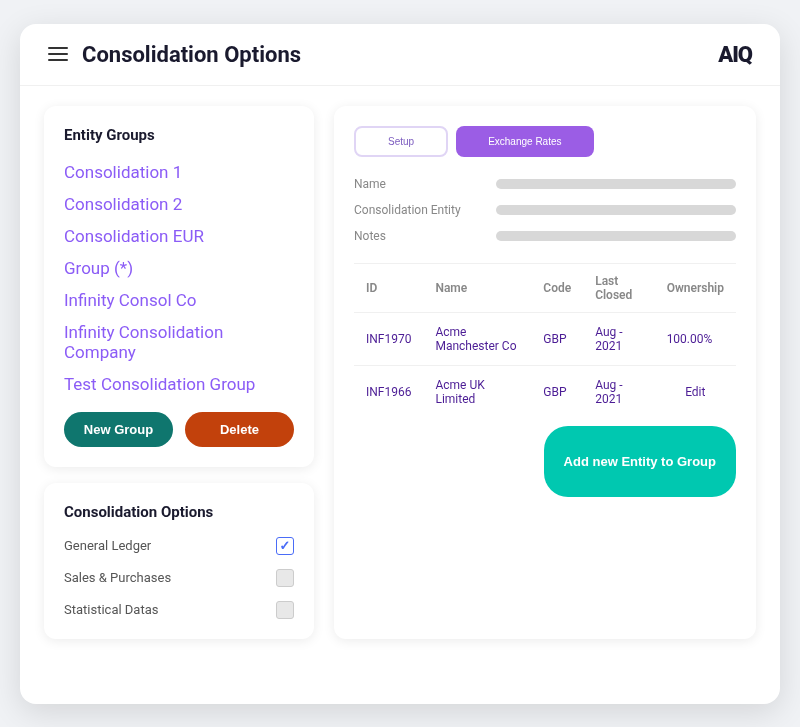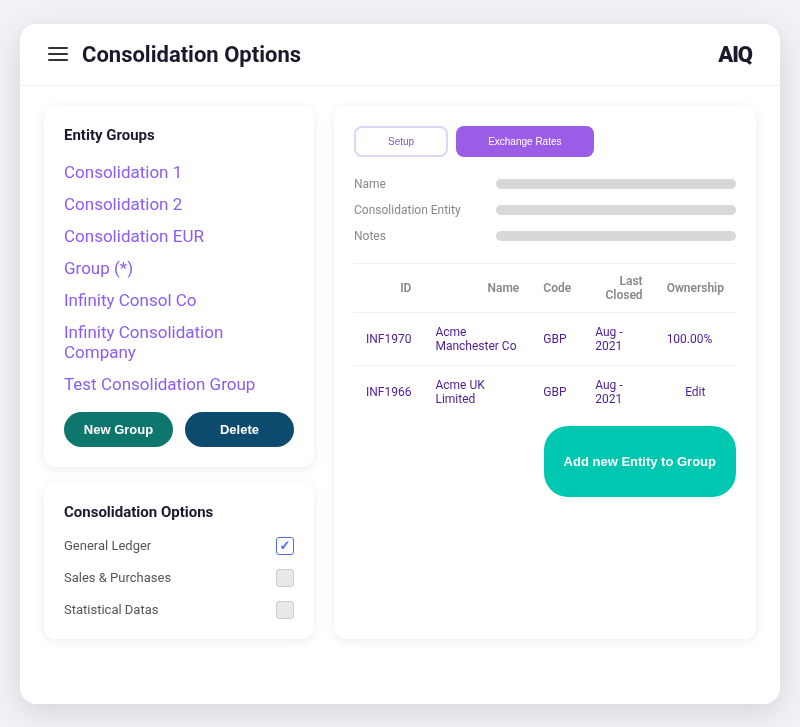--- a/index.html
+++ b/index.html
@@ -105,21 +105,21 @@
       font-size: 13px;
       font-weight: 600;
       cursor: pointer;
       text-align: center;
     }
     .btn-green {
       background: #0f766e;
       color: #fff;
     }
     .btn-red {
-      background: #0c4a6e;
+      background: #c2410c;
       color: #fff;
     }
     .options-list {
       list-style: none;
       display: flex;
       flex-direction: column;
       gap: 14px;
     }
     .options-list li {
       display: flex;
@@ -209,21 +209,21 @@
       height: 10px;
       background: #d8d8d8;
       border-radius: 5px;
     }
     .data-table {
       width: 100%;
       border-collapse: collapse;
       font-size: 12px;
     }
     .data-table th {
-      text-align: right;
+      text-align: left;
       padding: 10px 12px;
       color: #888;
       font-weight: 600;
       font-size: 12px;
       border-bottom: 1px solid #f0f0f0;
       border-top: 1px solid #f0f0f0;
     }
     .data-table td {
       padding: 12px 12px;
       color: #4c1d95;

